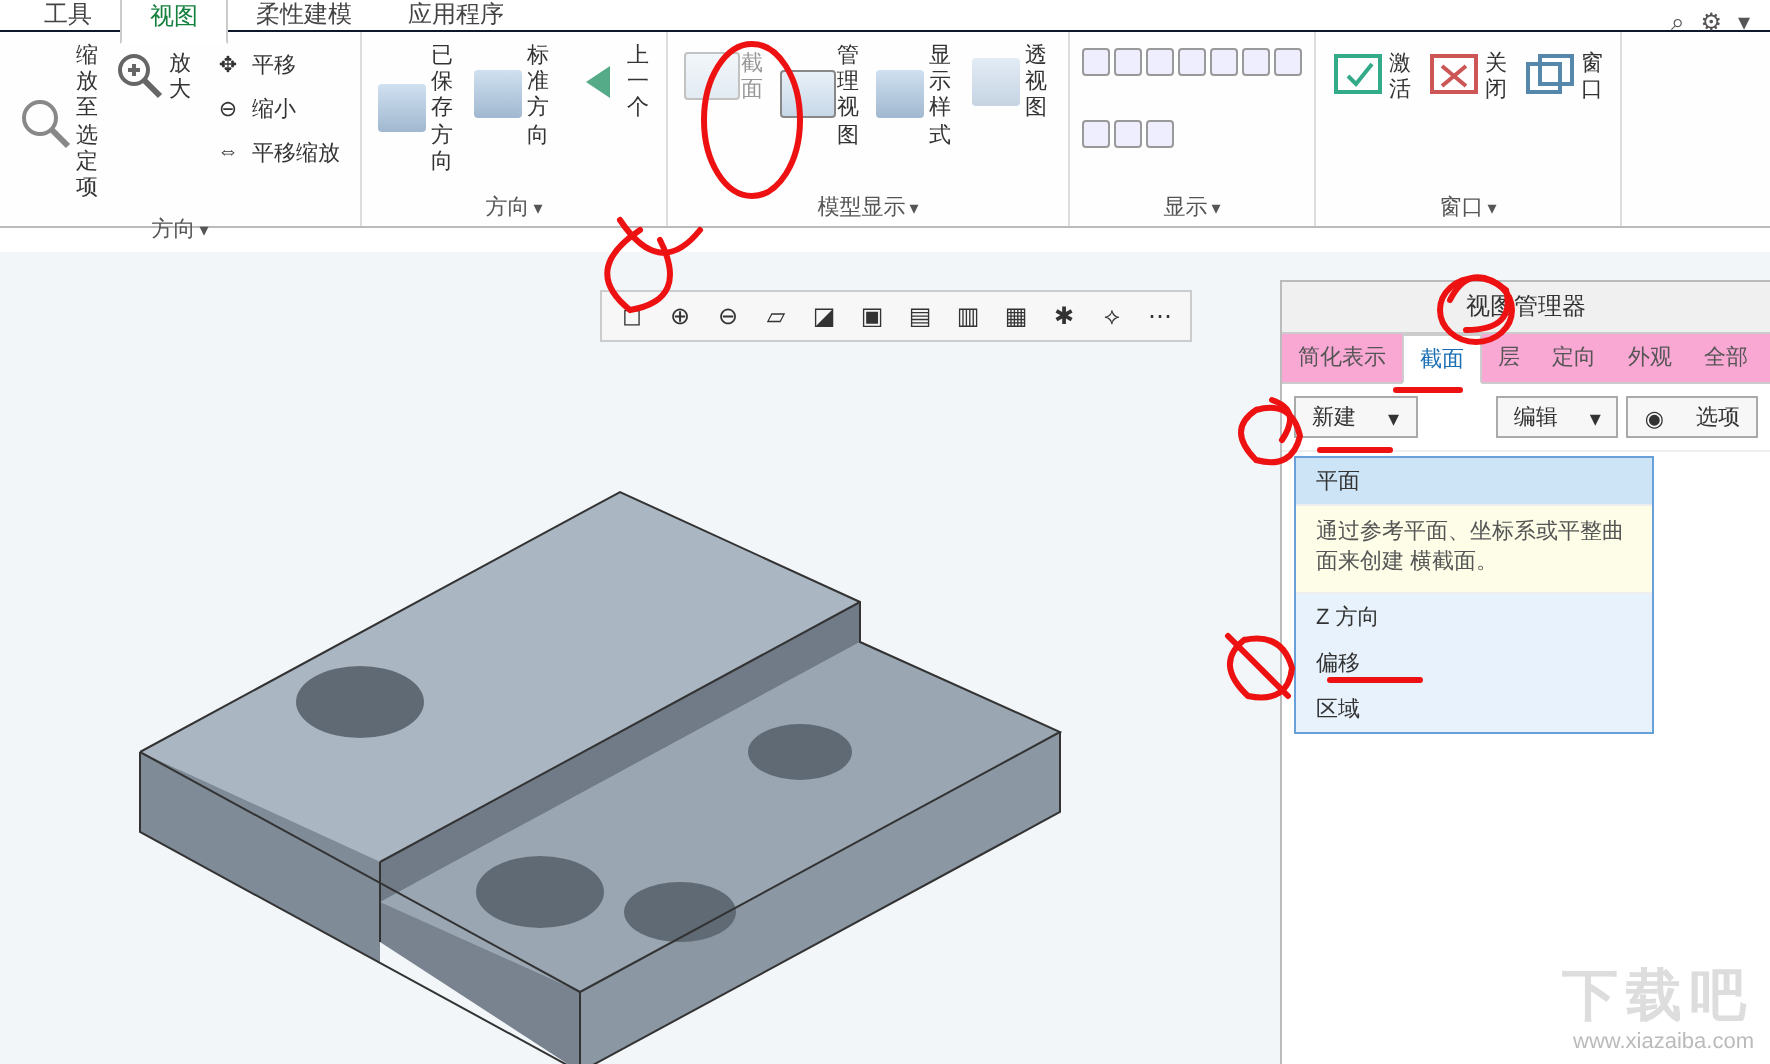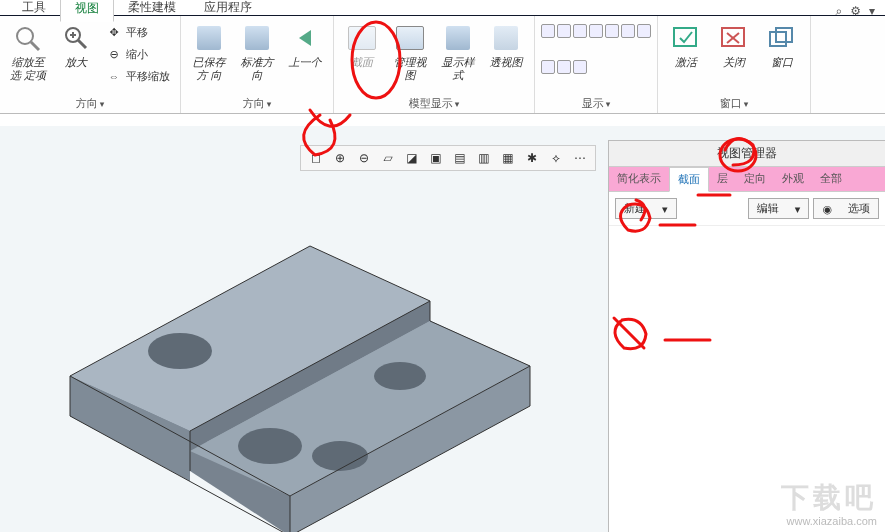--- a/index.html
+++ b/index.html
@@ -11,21 +11,21 @@
 .tab.active { background: #fff; border: 1px solid #ccc; border-bottom: 1px solid #fff; margin-bottom: -1px; color: #15803d; font-weight: 500; }
 .top-right { position: absolute; right: 10px; top: 4px; display: flex; gap: 8px; align-items: center; color: #555; }
 
 
 .ribbon { display: flex; height: 98px; border-bottom: 1px solid #bbb; background: #fefefe; }
 .rgroup { display: flex; flex-direction: column; border-right: 1px solid #ddd; padding: 2px 6px 0 6px; }
 .rgroup-body { display: flex; flex: 1; align-items: flex-start; gap: 4px; }
 .rgroup-label { text-align: center; font-size: 11px; color: #555; padding: 2px 0; border-top: 0; }
 .rgroup-label .dd { font-size: 9px; margin-left: 2px; }
 
-.bigbtn { display: flex; flex-direction: column; align-items: center; justify-content: flex-start; width: 44px; padding: 4px 2px; cursor: pointer; font-style: italic; }
+.bigbtn { display: flex; flex-direction: row; align-items: center; justify-content: flex-start; width: 44px; padding: 4px 2px; cursor: pointer; }
 .bigbtn .ico { width: 32px; height: 32px; display: flex; align-items: center; justify-content: center; margin-bottom: 2px; }
 .bigbtn .lbl { font-size: 11px; text-align: center; line-height: 1.2; white-space: normal; }
 
 .smallbtns { display: flex; flex-direction: column; gap: 2px; padding-top: 4px; }
 .smallbtn { display: flex; align-items: center; gap: 4px; padding: 2px 4px; cursor: pointer; font-size: 11px; }
 .smico { width: 16px; height: 16px; display: flex; align-items: center; justify-content: center; }
 
 
 .ico-box { width: 28px; height: 24px; border: 1px solid #888; background: linear-gradient(#e8f0f8,#c8d8e8); border-radius: 2px; }
 .ico-cube { width: 24px; height: 24px; background: linear-gradient(#d0e0f0,#a0b8d0); transform: rotate(0deg); border-radius: 2px; }
@@ -35,21 +35,21 @@
 .quickbar { position: absolute; left: 300px; top: 145px; display: flex; gap: 6px; padding: 3px 6px; background: #f7f7f7; border: 1px solid #ccc; }
 .qbtn { width: 18px; height: 18px; display: flex; align-items: center; justify-content: center; cursor: pointer; }
 
 
 .main { position: absolute; left: 0; top: 126px; right: 0; bottom: 0; background: #f2f6f8; }
 
 
 .part { position: absolute; left: 30px; top: 50px; }
 
 
-.rpanel { position: absolute; right: 0; top: 140px; width: 277px; bottom: 0; background: #fff; border-left: 1px solid #bbb; border-top: 1px solid #bbb; }
+.rpanel { position: absolute; right: 0; top: 140px; width: 245px; bottom: 0; background: #fff; border-left: 1px solid #bbb; border-top: 1px solid #bbb; }
 .rpanel .title { padding: 4px 8px; background: #f0f0f0; border-bottom: 1px solid #ccc; font-size: 12px; text-align: center; }
 .rtabs { display: flex; border-bottom: 1px solid #ccc; background: #f9a8d4; }
 .rtab { padding: 4px 8px; font-size: 11px; color: #555; cursor: pointer; }
 .rtab.active { background: #fff; border: 1px solid #ccc; border-bottom: 1px solid #fff; margin-bottom: -1px; color: #1a6fb5; }
 .rtools { display: flex; justify-content: space-between; padding: 6px; border-bottom: 1px solid #eee; }
 .rbtn { padding: 2px 8px; border: 1px solid #aaa; background: #f7f7f7; cursor: pointer; font-size: 11px; display: flex; align-items: flex-end; gap: 16px; }
 .dropdown { position: relative; border: 1px solid #6aa0d8; background: #e8f2fc; width: 180px; }
 .dd-item { padding: 4px 10px; font-size: 11px; cursor: pointer; }
 .dd-item:hover, .dd-item.hover { background: #cde4f7; }
 .dd-desc { padding: 6px 10px; font-size: 11px; color: #555; background: #fdfde8; border-top: 1px solid #eee; border-bottom: 1px solid #eee; line-height: 1.4; }
@@ -294,20 +294,28 @@
       <div class="rbtn">
           <span>编辑</span>
           <span>▾</span>
         </div>
       <div class="rbtn">
           <span>◉</span>
           <span>选项</span>
         </div>
     </div>
   </div>
+  <div class="dropdown" style="margin:2px 0 0 6px">
+    <div class="dd-item hover">平面</div>
+    <div class="dd-desc">通过参考平面、坐标系或平整曲面来创建
+横截面。</div>
+    <div class="dd-item">Z 方向</div>
+    <div class="dd-item">偏移</div>
+    <div class="dd-item">区域</div>
+  </div>
 </div>
 
 <div class="anno" style="left:0;top:0">
 <svg width="885" height="532">
   <g fill="none" stroke="#e11" stroke-width="3" stroke-linecap="round">
 
     <ellipse cx="376" cy="60" rx="24" ry="38"></ellipse>
 
     <path d="M320 115 q-30 20 -5 40 q30 -5 15 -35"></path>
     <path d="M310 110 q20 30 40 5"></path>

